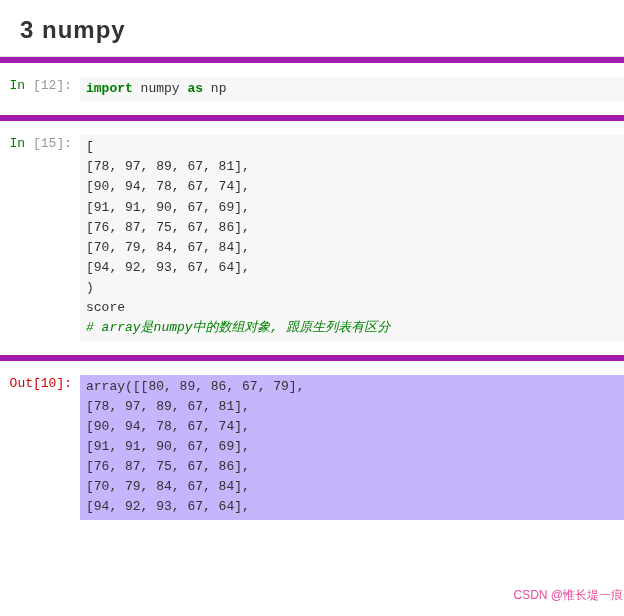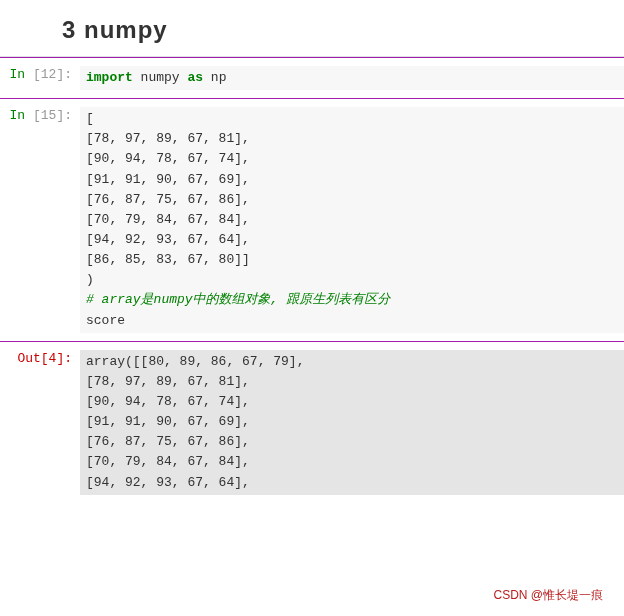--- a/index.html
+++ b/index.html
@@ -17,36 +17,35 @@
       width: 624px;
       min-height: 616px;
       background: #ffffff;
       position: relative;
     }
 
     
     .page-header {
       padding: 16px 20px 12px 20px;
       border-bottom: none;
-      margin-left: 42px;
     }
     .page-title {
       font-family: Arial, sans-serif;
       font-size: 24px;
       font-weight: bold;
       color: #333;
       letter-spacing: 1px;
     }
 
     
     .cell {
       display: flex;
       align-items: flex-start;
-      padding: 8px 0;
-      border-top: 1px solid #a21caf;
+      padding: 14px 0;
+      border-top: 6px solid #a21caf;
     }
 
     .cell-label {
       min-width: 80px;
       text-align: right;
       padding-right: 8px;
       font-family: 'Courier New', Courier, monospace;
       font-size: 13px;
       color: #999;
       padding-top: 1px;
@@ -73,31 +72,31 @@
     .kw { color: #008000; font-weight: bold; } 
     .comment { color: #008000; font-style: italic; }
     .plain { color: #333; }
 
     
     .cell-in .cell-code {
       background: #f7f7f7;
     }
 
     .cell-out .cell-code {
-      background: #e5e5e5;
+      background: #c4b5fd;
     }
 
     
     .watermark {
       position: absolute;
       bottom: 12px;
-      right: 21px;
+      right: 1px;
       font-family: Arial, sans-serif;
       font-size: 12px;
-      color: #b91c1c;
+      color: #ec4899;
     }
 
     .divider-line {
       border: none;
       border-top: 1px solid #e0e0e0;
       margin: 0;
     }
   </style>
 </head>
 <body>
@@ -120,28 +119,27 @@
       <div class="cell cell-in">
         <div class="cell-label"><span class="in-label">In</span>&nbsp;<span class="bracket-num">[15]:</span></div>
         <div class="cell-code">
           <div><span class="plain">    [</span></div>
           <div><span class="plain">    [78, 97, 89, 67, 81],</span></div>
           <div><span class="plain">    [90, 94, 78, 67, 74],</span></div>
           <div><span class="plain">    [91, 91, 90, 67, 69],</span></div>
           <div><span class="plain">    [76, 87, 75, 67, 86],</span></div>
           <div><span class="plain">    [70, 79, 84, 67, 84],</span></div>
           <div><span class="plain">    [94, 92, 93, 67, 64],</span></div>
-          <div><span class="plain">    [86, 85, 83, 67, 80]]</span></div>
           <div><span class="plain">)</span></div>
+          <div><span class="plain">score</span></div>
           <div><span class="comment"># array是numpy中的数组对象, 跟原生列表有区分</span></div>
-          <div><span class="plain">score</span></div>
         </div>
       </div>
       <div class="cell cell-out">
-        <div class="cell-label"><span class="out-label">Out[4]:</span></div>
+        <div class="cell-label"><span class="out-label">Out[10]:</span></div>
         <div class="cell-code">
           <div><span class="plain">array([[80, 89, 86, 67, 79],</span></div>
           <div><span class="plain">       [78, 97, 89, 67, 81],</span></div>
           <div><span class="plain">       [90, 94, 78, 67, 74],</span></div>
           <div><span class="plain">       [91, 91, 90, 67, 69],</span></div>
           <div><span class="plain">       [76, 87, 75, 67, 86],</span></div>
           <div><span class="plain">       [70, 79, 84, 67, 84],</span></div>
           <div><span class="plain">       [94, 92, 93, 67, 64],</span></div>
         </div>
       </div>

